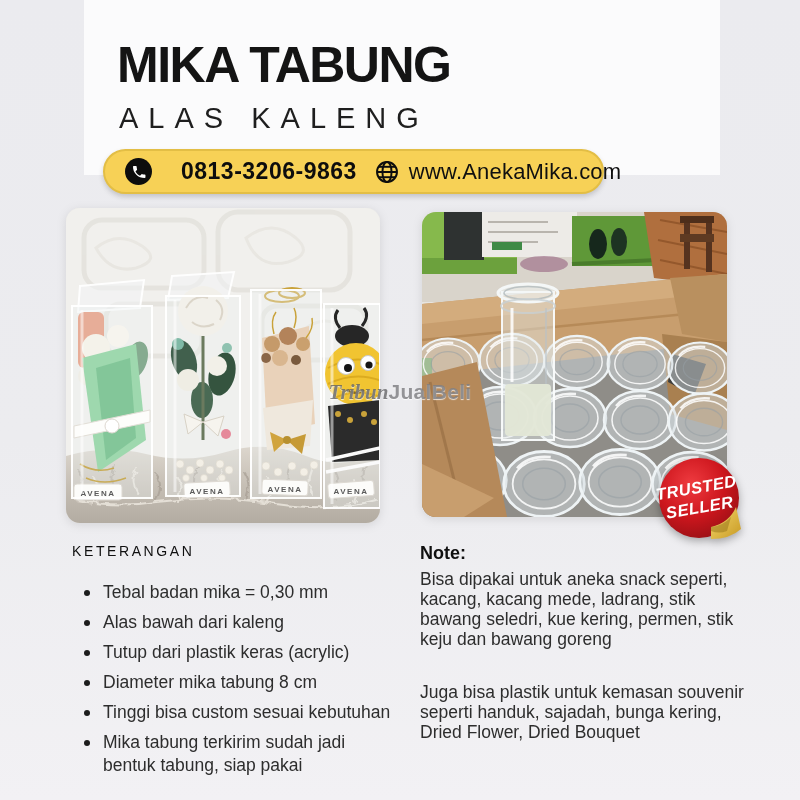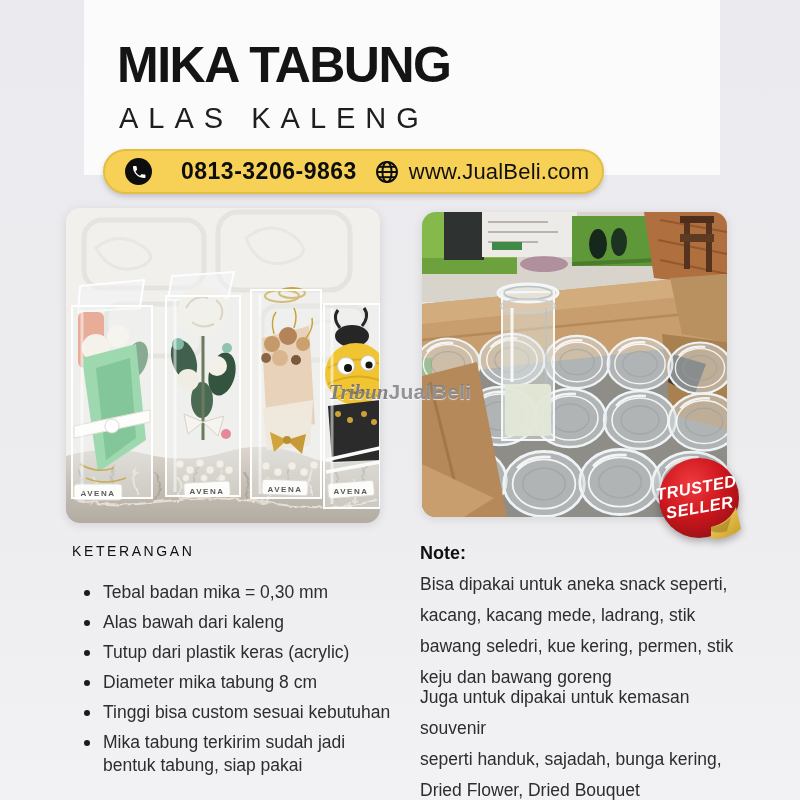--- a/index.html
+++ b/index.html
@@ -91,21 +91,21 @@
   .keterangan-list li::before{
     content:"";position:absolute;left:5px;top:9px;width:6px;height:6px;
     border-radius:50%;background:#1c1c1c;
   }
   .note-heading{
     position:absolute;left:420px;top:543px;
     font-size:18px;font-weight:800;color:#101010;
   }
   .note-p{
     position:absolute;left:420px;width:330px;
-    font-size:17.5px;line-height:31px;color:#2d2d2d;white-space:pre-line;
+    font-size:17.5px;line-height:20px;color:#2d2d2d;white-space:pre-line;
   }
   .note-p1{top:569px;}
   .note-p2{top:682px;}
 </style>
 </head>
 <body>
 
 <div class="canvas">
 
   <div class="header-card"></div>
@@ -121,21 +121,21 @@
     <span class="phone-number">0813-3206-9863</span>
     <span class="globe-wrap">
       <svg viewBox="0 0 24 24" fill="none" stroke="#0d0d0d" stroke-width="1.8">
         <circle cx="12" cy="12" r="9.2"></circle>
         <ellipse cx="12" cy="12" rx="4.2" ry="9.2"></ellipse>
         <line x1="2.8" y1="12" x2="21.2" y2="12"></line>
         <line x1="4.1" y1="7.2" x2="19.9" y2="7.2"></line>
         <line x1="4.1" y1="16.8" x2="19.9" y2="16.8"></line>
       </svg>
     </span>
-    <span class="website-text">www.JualBeli.com</span>
+    <span class="website-text">www.AnekaMika.com</span>
   </div>
 
   <div class="photo photo-left">
     <svg viewBox="0 0 314 315">
       <defs>
         <linearGradient id="furGrad" x1="0" y1="0" x2="0" y2="1">
           <stop offset="0" stop-color="#dcd6cd"></stop>
             <stop offset=".5" stop-color="#c6bfb5"></stop>
             <stop offset="1" stop-color="#b3aca2"></stop>
         </linearGradient>
@@ -420,17 +420,17 @@
     <li>Tinggi bisa custom sesuai kebutuhan</li>
     <li>Mika tabung terkirim sudah jadi
 bentuk tabung, siap pakai</li>
   </ul>
 
   <div class="note-heading">Note:</div>
   <div class="note-p note-p1">Bisa dipakai untuk aneka snack seperti,
 kacang, kacang mede, ladrang, stik
 bawang seledri, kue kering, permen, stik
 keju dan bawang goreng</div>
-  <div class="note-p note-p2">Juga untuk dipakai untuk kemasan souvenir
+  <div class="note-p note-p2">Juga bisa plastik untuk kemasan souvenir
 seperti handuk, sajadah, bunga kering,
 Dried Flower, Dried Bouquet</div>
 
 </div>
 
 </body></html>

